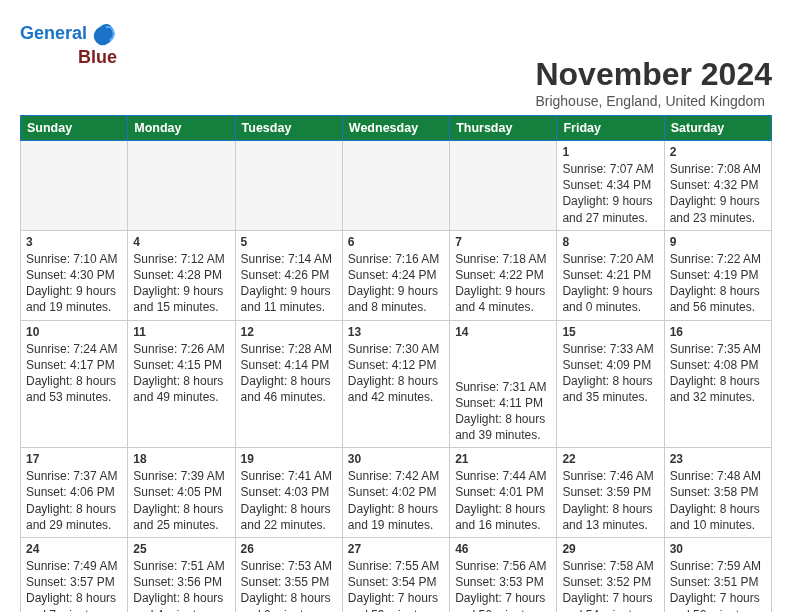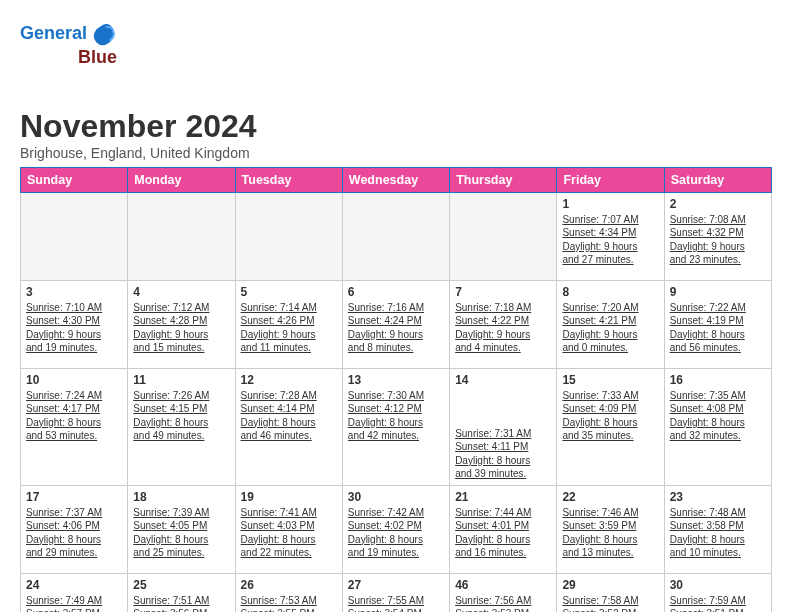--- a/index.html
+++ b/index.html
@@ -13,21 +13,20 @@
     .page {
       width: 792px;
       height: 612px;
       padding: 16px 20px 10px 20px;
     }
     .header-area {
       display: flex;
       align-items: flex-start;
       justify-content: space-between;
       margin-bottom: 6px;
-      flex-direction: column;
     }
     .logo {
       display: flex;
       align-items: center;
       margin-top: 4px;
     }
     .logo-text {
       font-size: 18px;
       font-weight: bold;
       color: #333;
@@ -53,21 +52,21 @@
       font-size: 14px;
       color: #555;
       font-weight: normal;
     }
     .calendar-table {
       width: 100%;
       border-collapse: collapse;
       table-layout: fixed;
     }
     .calendar-table thead tr th {
-      background: #ec4899;
+      background: #15803d;
       color: #fff;
       text-align: left;
       padding: 5px 6px;
       font-size: 12.5px;
       font-weight: bold;
       border: 1px solid #1a73c8;
     }
     .calendar-table tbody tr td {
       border: 1px solid #ccc;
       vertical-align: top;
@@ -80,24 +79,23 @@
     .calendar-table tbody tr td.empty {
       background: #f5f5f5;
     }
     .day-num {
       font-size: 12px;
       font-weight: bold;
       display: block;
       margin-bottom: 2px;
     }
     .cell-text {
-      font-size: 10px;
+      font-size: 12px;
       line-height: 1.35;
       color: #333;
-      text-decoration: underline;
     }
     .row-shaded td {
       background: #f0f0f0;
     }
   </style>
 </head>
 <body>
 
 <div class="page">
   <div class="header-area">

